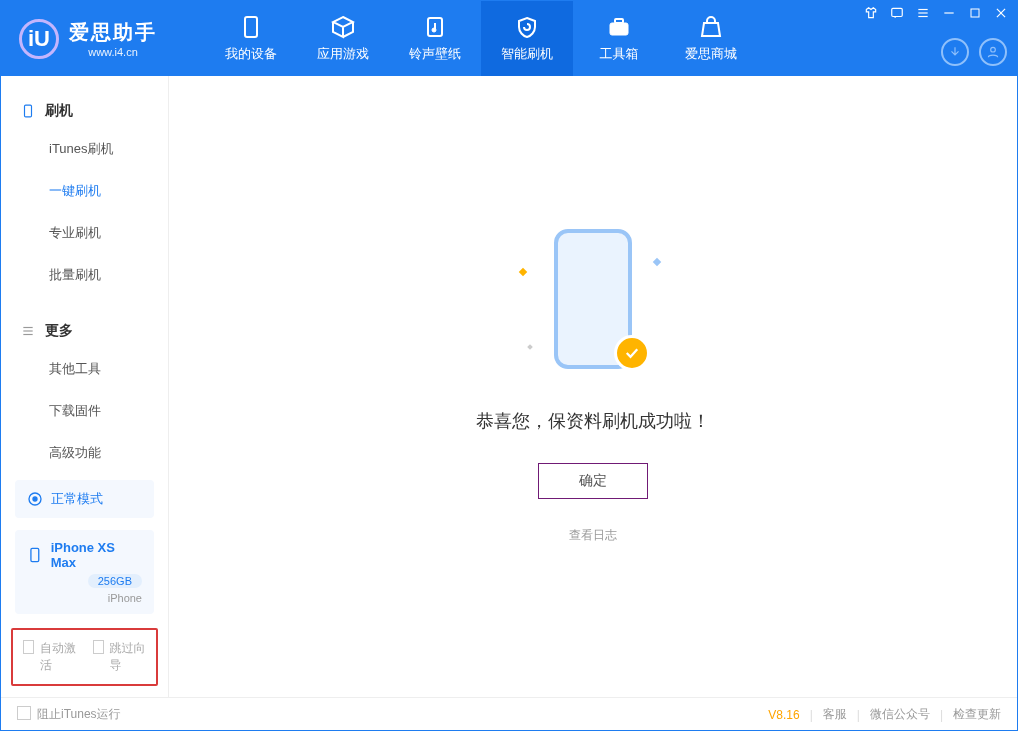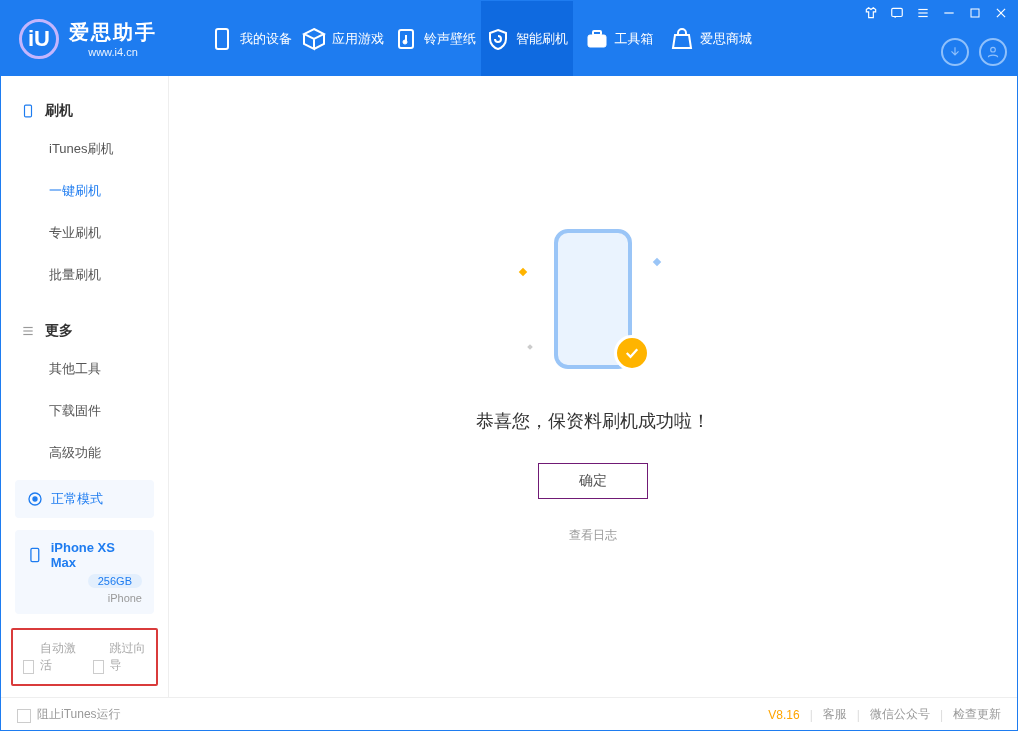--- a/index.html
+++ b/index.html
@@ -6,21 +6,21 @@
 body { background: #fff; width: 1018px; height: 731px; border: 1px solid #1e7cf0; overflow: hidden; }
 
 .header { background: #1e7cf0; height: 75px; display: flex; align-items: stretch; color: #fff; position: relative; }
 .logo-area { display: flex; align-items: center; padding: 0 18px; width: 204px; }
 .logo-badge { width: 40px; height: 40px; border: 3px solid #c4b5fd; border-radius: 50%; display: flex; align-items: center; justify-content: center; margin-right: 10px; font-weight: bold; font-size: 22px; }
 .logo-text { display: flex; flex-direction: column; text-align: center; }
 .logo-title { font-size: 20px; font-weight: bold; letter-spacing: 2px; }
 .logo-url { font-size: 11px; opacity: .9; }
 
 .nav-tabs { display: flex; }
-.nav-tab { width: 92px; display: flex; flex-direction: row; align-items: center; justify-content: center; font-size: 13px; cursor: pointer; gap: 6px; }
+.nav-tab { width: 92px; display: flex; flex-direction: column; align-items: center; justify-content: center; font-size: 13px; cursor: pointer; gap: 6px; }
 .nav-tab.active { background: #0f6ae0; }
 .nav-icon { width: 24px; height: 24px; display: flex; align-items: center; justify-content: center; }
 .nav-icon svg { width: 24px; height: 24px; fill: #fff; stroke: #fff; }
 
 .win-controls-top { position: absolute; right: 8px; top: 4px; display: flex; gap: 10px; font-size: 13px; }
 .win-ctrl { cursor: pointer; width: 16px; height: 16px; display: flex; align-items: center; justify-content: center; }
 .win-controls-bottom { position: absolute; right: 10px; bottom: 10px; display: flex; gap: 10px; }
 .circle-btn { width: 28px; height: 28px; border: 2px solid #8fc0fb; border-radius: 50%; display: flex; align-items: center; justify-content: center; cursor: pointer; }
 .circle-btn svg { width: 14px; height: 14px; fill: none; stroke: #8fc0fb; stroke-width: 2; }
 
@@ -35,21 +35,21 @@
 .side-flex { flex: 1; }
 .mode-box, .device-box { margin: 6px 14px; background: #f4f8fe; border-radius: 4px; padding: 10px 12px; font-size: 13px; color: #1e7cf0; display: flex; align-items: center; gap: 8px; }
 .device-box { flex-direction: column; align-items: flex-end; gap: 4px; }
 .device-box .dev-row { display: flex; align-items: center; gap: 8px; font-weight: bold; }
 .device-box .cap-badge { background: #e3effd; color: #1e7cf0; border-radius: 10px; padding: 1px 10px; font-size: 11px; }
 .device-box .dev-type { color: #999; font-size: 11px; }
 .mode-box svg, .device-box svg { width: 16px; height: 16px; }
 
 .highlight-box { margin: 8px 10px 12px; border: 2px solid #d93b3b; border-radius: 2px; padding: 10px 10px; display: flex; gap: 16px; align-items: center; font-size: 12px; color: #aaa; }
 .chk { width: 14px; height: 14px; border: 1px solid #ccc; display: inline-block; vertical-align: middle; }
-.chk-wrap { display: flex; align-items: flex-end; gap: 6px; cursor: pointer; }
+.chk-wrap { display: flex; align-items: flex-start; gap: 6px; cursor: pointer; }
 
 .main { flex: 1; position: relative; display: flex; flex-direction: column; align-items: center; justify-content: center; }
 .illus { width: 110px; height: 150px; position: relative; margin-bottom: 30px; }
 .phone { position: absolute; left: 16px; top: 0; width: 78px; height: 140px; border: 4px solid #9ac5f7; border-radius: 14px; background: #eaf3fe; }
 .badge { position: absolute; right: -2px; bottom: 8px; width: 36px; height: 36px; background: #ffb400; border-radius: 50%; display: flex; align-items: center; justify-content: center; border: 3px solid #fff; }
 .badge svg { width: 18px; height: 18px; stroke: #fff; fill: none; stroke-width: 3; }
 .spark { position: absolute; width: 6px; height: 6px; background: #ffb400; transform: rotate(45deg); }
 .spark.s1 { left: -18px; top: 40px; }
 .spark.s2 { right: -12px; top: 30px; background: #9ac5f7; }
 .spark.s3 { left: -10px; bottom: 30px; background: #ccc; width: 4px; height: 4px; }

